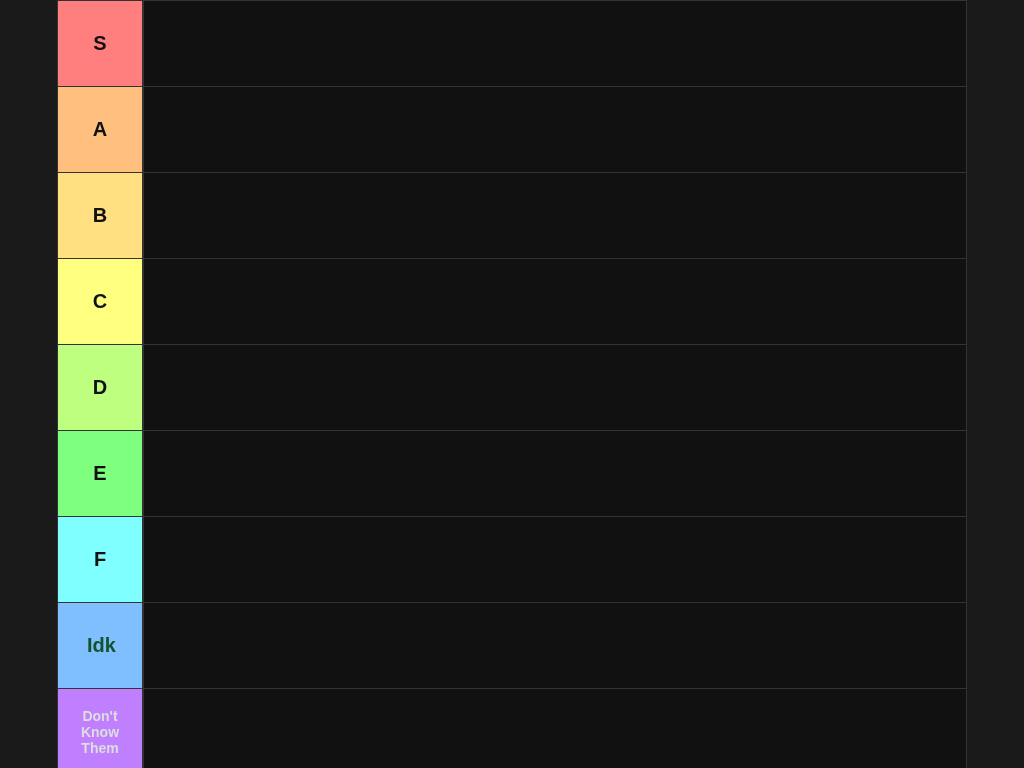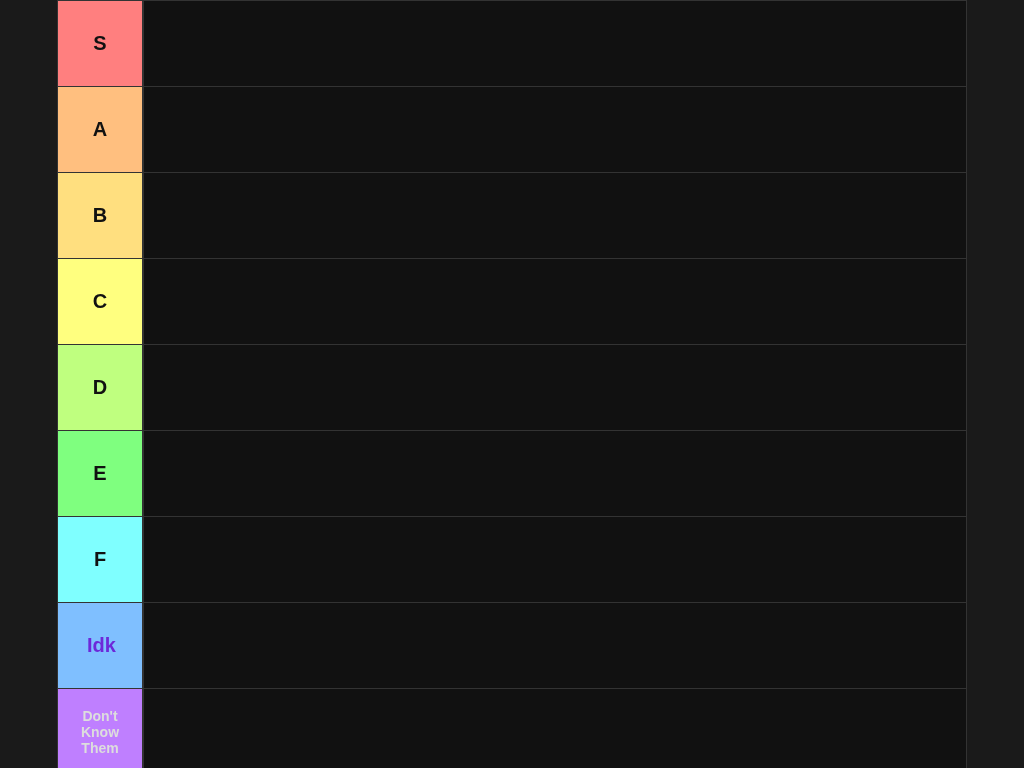--- a/index.html
+++ b/index.html
@@ -60,21 +60,21 @@
       border-left: 1px solid #333;
     }
 
     .tier-s .tier-label { background-color: #ff7f7f; }
     .tier-a .tier-label { background-color: #ffbf7f; }
     .tier-b .tier-label { background-color: #ffdf7f; }
     .tier-c .tier-label { background-color: #ffff7f; }
     .tier-d .tier-label { background-color: #bfff7f; }
     .tier-e .tier-label { background-color: #7fff7f; }
     .tier-f .tier-label { background-color: #7fffff; }
-    .tier-idk .tier-label { background-color: #7fbfff; color: #6d28d9; padding-left: 8px; }
+    .tier-idk .tier-label { background-color: #7fbfff; color: #14532d; padding-left: 8px; }
     .tier-dkt .tier-label { background-color: #bf7fff; color: #ddd; font-size: 14px; }
   </style>
 </head>
 <body>
 
 <div class="tier-list">
 
   <div class="tier-row tier-s">
     <div class="tier-label">S</div>
     <div class="tier-content"></div>

